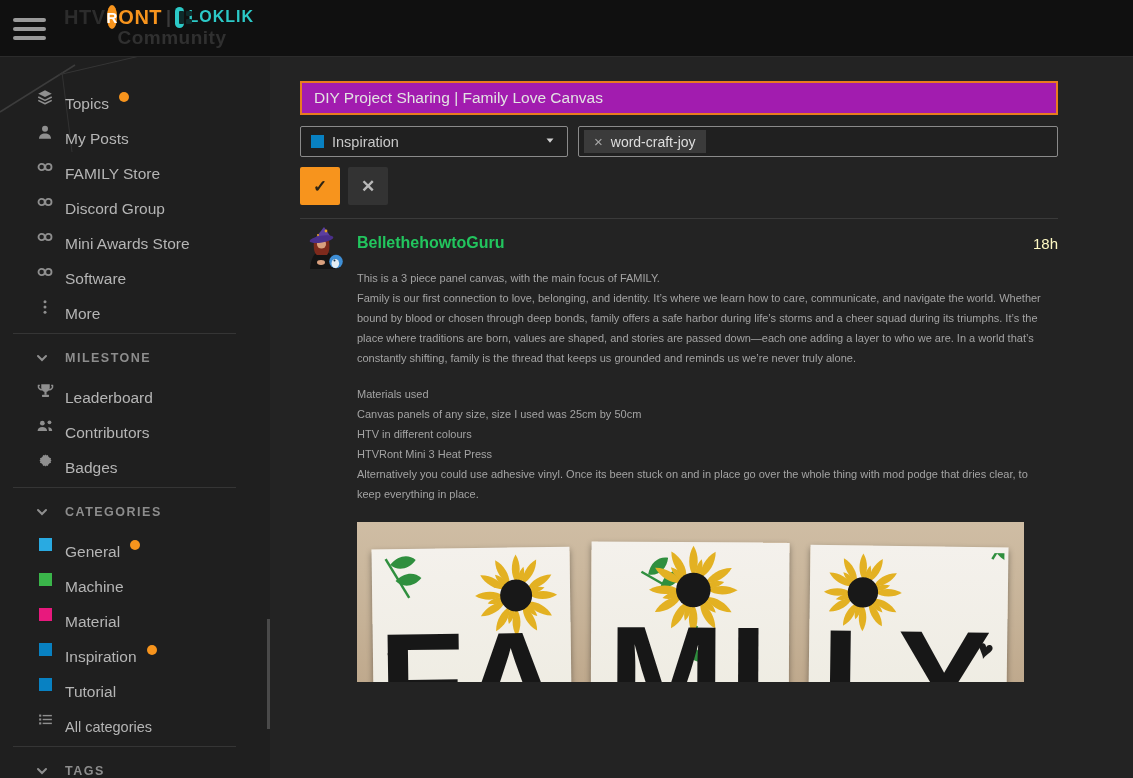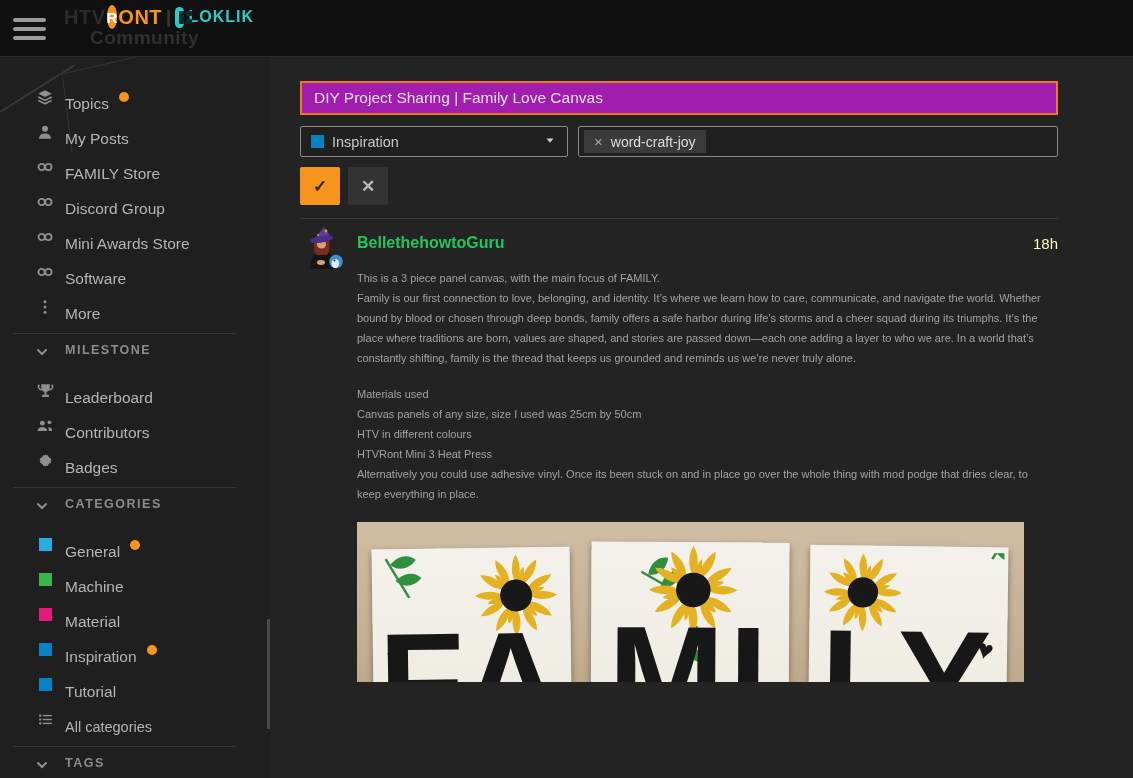--- a/index.html
+++ b/index.html
@@ -1,21 +1,21 @@
 <!DOCTYPE html>
 <html><head>
 <meta charset="utf-8">
 <style>
   * { margin:0; padding:0; box-sizing:border-box; }
   html,body { width:1133px; height:778px; overflow:hidden; background:#232323;
     font-family:"Liberation Sans","DejaVu Sans",sans-serif; }
 
   
   .header { position:absolute; left:0; top:0; width:1133px; height:57px;
-    background:#101010; border-bottom:1px solid #2b2b2b; }
+    background:#101010; border-bottom:1px solid #2b2b2b;text-align:center; }
   .hamburger { position:absolute; left:13px; top:13px; width:44px; height:32px;
     display:flex; flex-direction:column; justify-content:center; gap:5px; cursor:pointer; }
   .hamburger span { display:block; width:33px; height:4px; background:#9a9a9a; border-radius:2px; }
   .brand { position:absolute; left:64px; top:4px; width:190px; height:50px; }
   .brand-row { display:flex; align-items:center; height:26px; }
   .brand-htv { color:#2c2c2c; font-weight:bold; font-size:20px; letter-spacing:.5px; }
   .brand-rcircle { width:24px; height:24px; border-radius:50%; background:#f7941d; color:#fff;
     font-weight:bold; font-size:15px; display:flex; align-items:center; justify-content:center; margin:0 1px; }
   .brand-ont { color:#f7941d; font-weight:bold; font-size:20px; letter-spacing:.5px; }
   .brand-sep { color:#3a3a3a; font-size:18px; margin:0 4px; font-weight:bold; }
@@ -29,21 +29,21 @@
 
   
   .sidebar { position:absolute; left:0; top:57px; width:270px; bottom:0; background:#1f1f1f; overflow:hidden; }
   .sidebar-decor { position:absolute; left:0; top:0; pointer-events:none; }
   .sb-list { position:relative; padding-top:22px; }
   .sb-item { display:flex; align-items:center; height:35px; padding-left:34px; cursor:pointer; }
   .sb-item .ic { width:22px; height:22px; display:flex; align-items:center; justify-content:center; color:#8f8f8f; }
   .sb-item .lbl { color:#b5b5b5; font-size:15.5px; margin-left:9px;margin-top:14px; }
   .dot { width:10px; height:10px; border-radius:50%; background:#f7941d; margin-left:10px; }
   .sb-divider { border-top:1px solid #353535; margin:9px 34px 9px 13px; }
-  .sb-section { display:flex; height:30px; padding-left:34px; }
+  .sb-section { display:flex; align-items:center; height:30px; padding-left:34px; }
   .sb-section .chev { width:18px; height:18px; color:#8f8f8f; cursor:pointer; display:flex; align-items:center; }
   .sb-section .st { color:#8d8d8d; font-size:12.5px; font-weight:bold; letter-spacing:1.5px; margin-left:13px; }
   .cat-square { width:13px; height:13px; }
   .sb-scrollbar { position:absolute; right:0; top:78%; width:3px; height:110px; background:#4a4a4a; }
 
   
   .main { position:absolute; left:270px; top:57px; right:0; bottom:0; padding:24px 75px 0 30px; }
 
   .title-input { width:100%; height:34px; background:#a21caf; border:2px solid #e87c1e;
     color:#e3e3e3; font-size:15.5px; padding:0 12px; outline:none;

